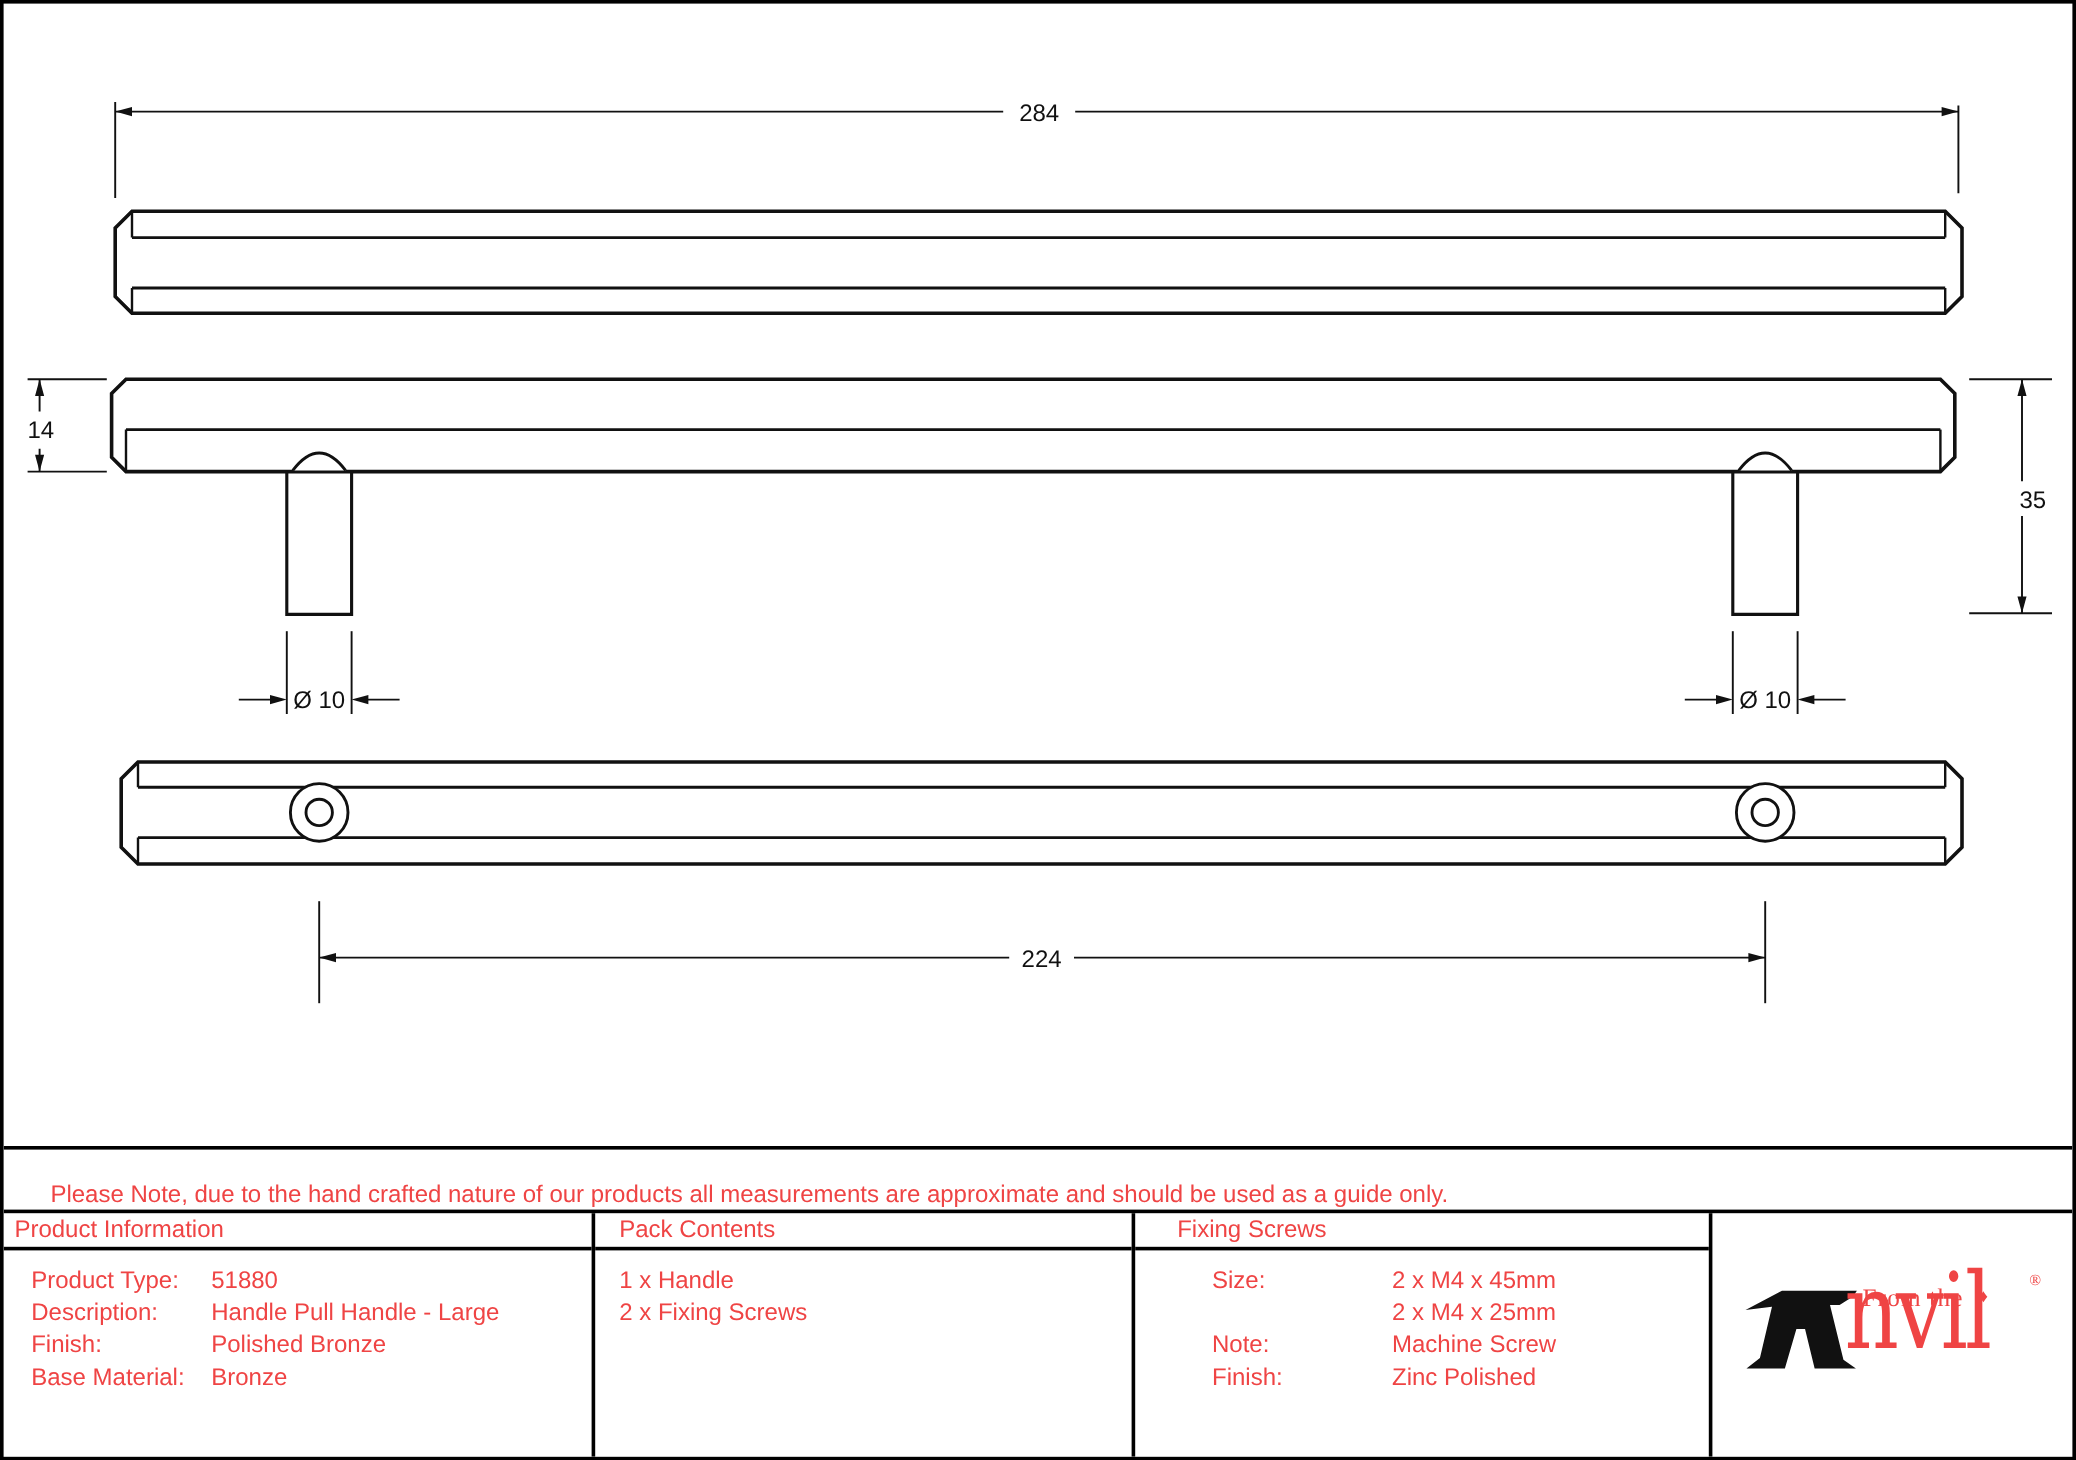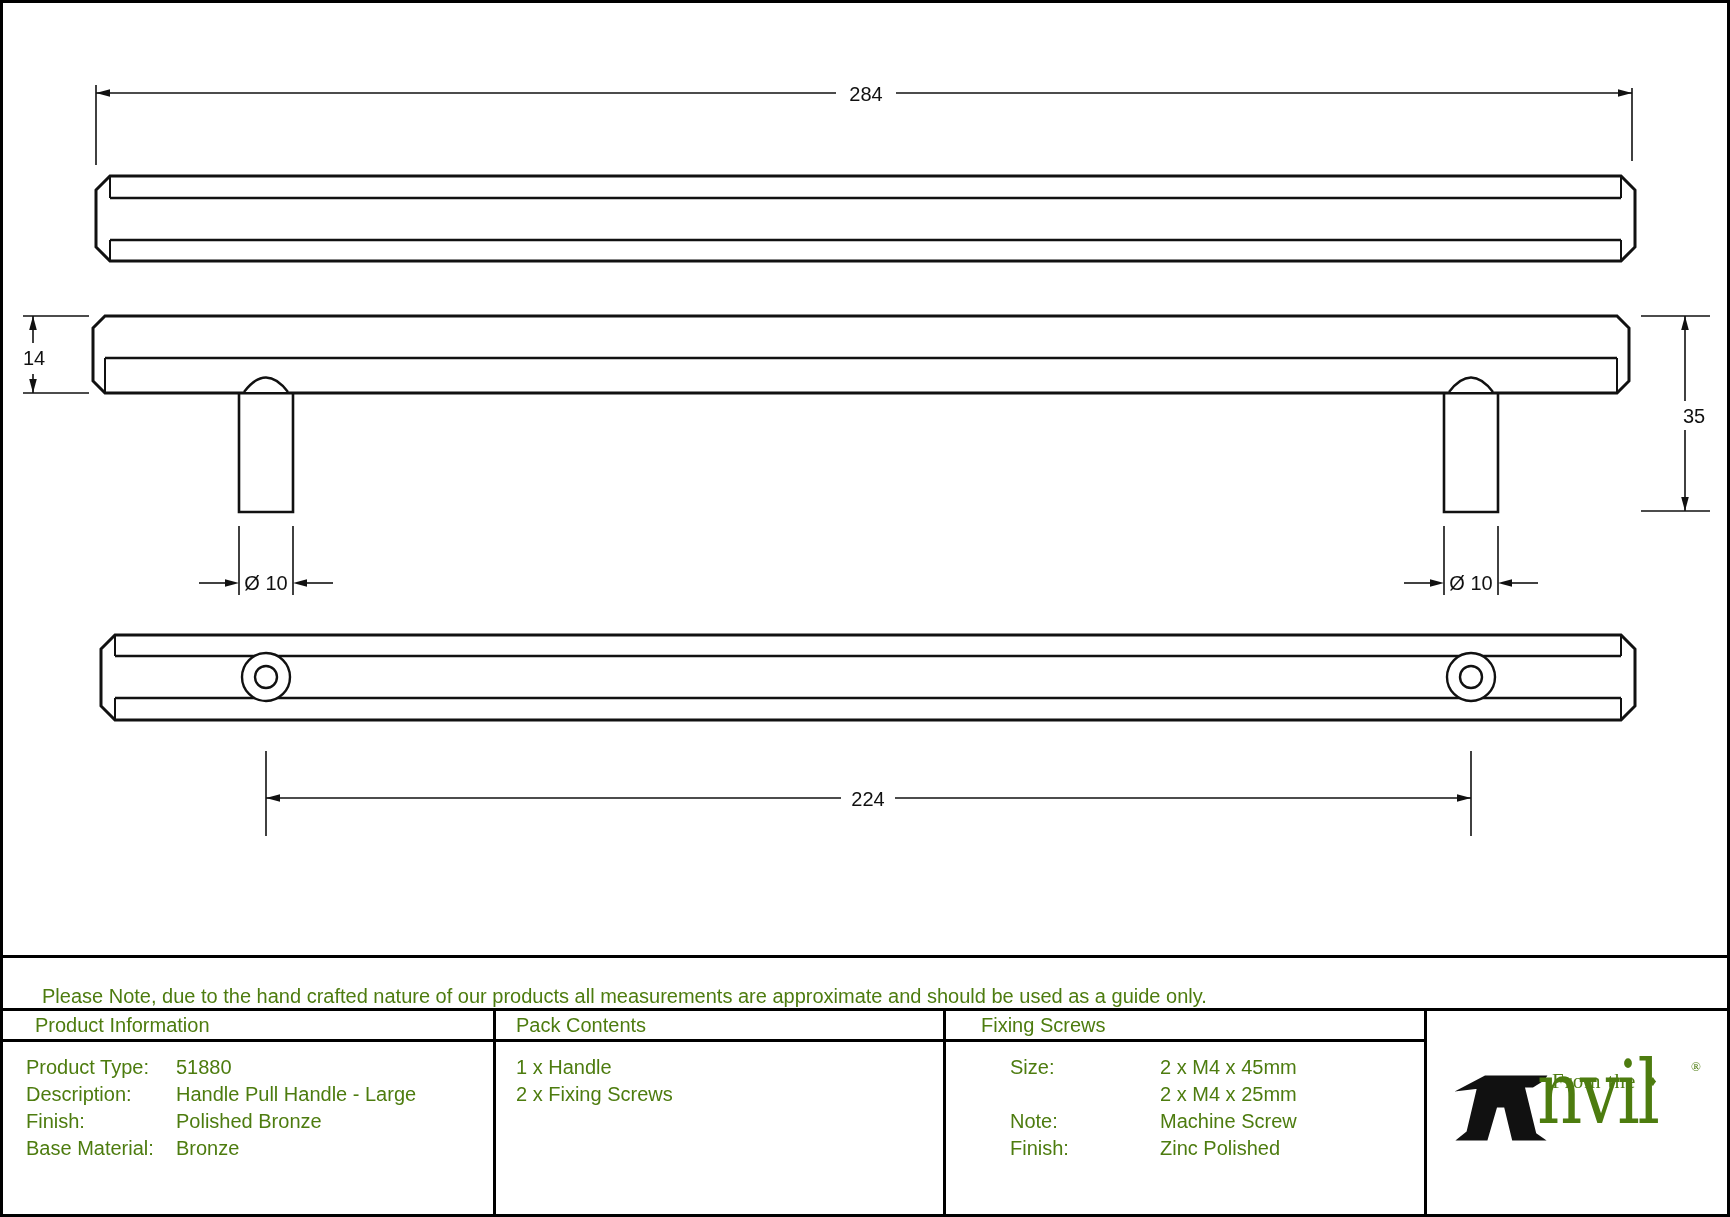--- a/index.html
+++ b/index.html
@@ -3,21 +3,21 @@
 <meta charset="utf-8">
 <style>
   html,body{margin:0;padding:0;background:#e8e8e8;}
   .sheet{
     position:relative;
     width:1730px;height:1217px;
     background:#ffffff;
     border:3px solid #000;
     box-sizing:border-box;
     font-family:"Liberation Sans", sans-serif;
-    color:#4d7c0f;
+    color:#ef4444;
     overflow:hidden;
   }
   .drawing-svg{position:absolute;top:0;left:0;}
   .dim-label{
     font-family:"Liberation Sans", sans-serif;
     font-size:20px;
     fill:#111;
   }
   
   .note-row{
@@ -35,21 +35,21 @@
   .col{position:absolute;top:0;bottom:0;}
   .col-1{left:0;width:490px;border-right:3px solid #000;}
   .col-2{left:493px;width:447px;border-right:3px solid #000;}
   .col-3{left:943px;width:478px;border-right:3px solid #000;}
   .col-4{left:1424px;right:0;}
   .hdr{
     height:28px;border-bottom:3px solid #000;
     display:flex;align-items:center;
     font-size:20px;
   }
-  .col-1 .hdr{padding-left:32px;}
+  .col-1 .hdr{padding-left:9px;}
   .col-2 .hdr{padding-left:20px;}
   .col-3 .hdr{padding-left:35px;}
   .cell-body{padding-top:12px;font-size:20px;}
   .col-1 .cell-body{padding-left:23px;}
   .col-2 .cell-body{padding-left:20px;}
   .col-3 .cell-body{padding-left:21px;margin-left:43px;}
   .kv{display:flex;line-height:27px;}
   .kv .k{width:150px;flex:0 0 150px;}
   .pc-line{line-height:27px;}
   

